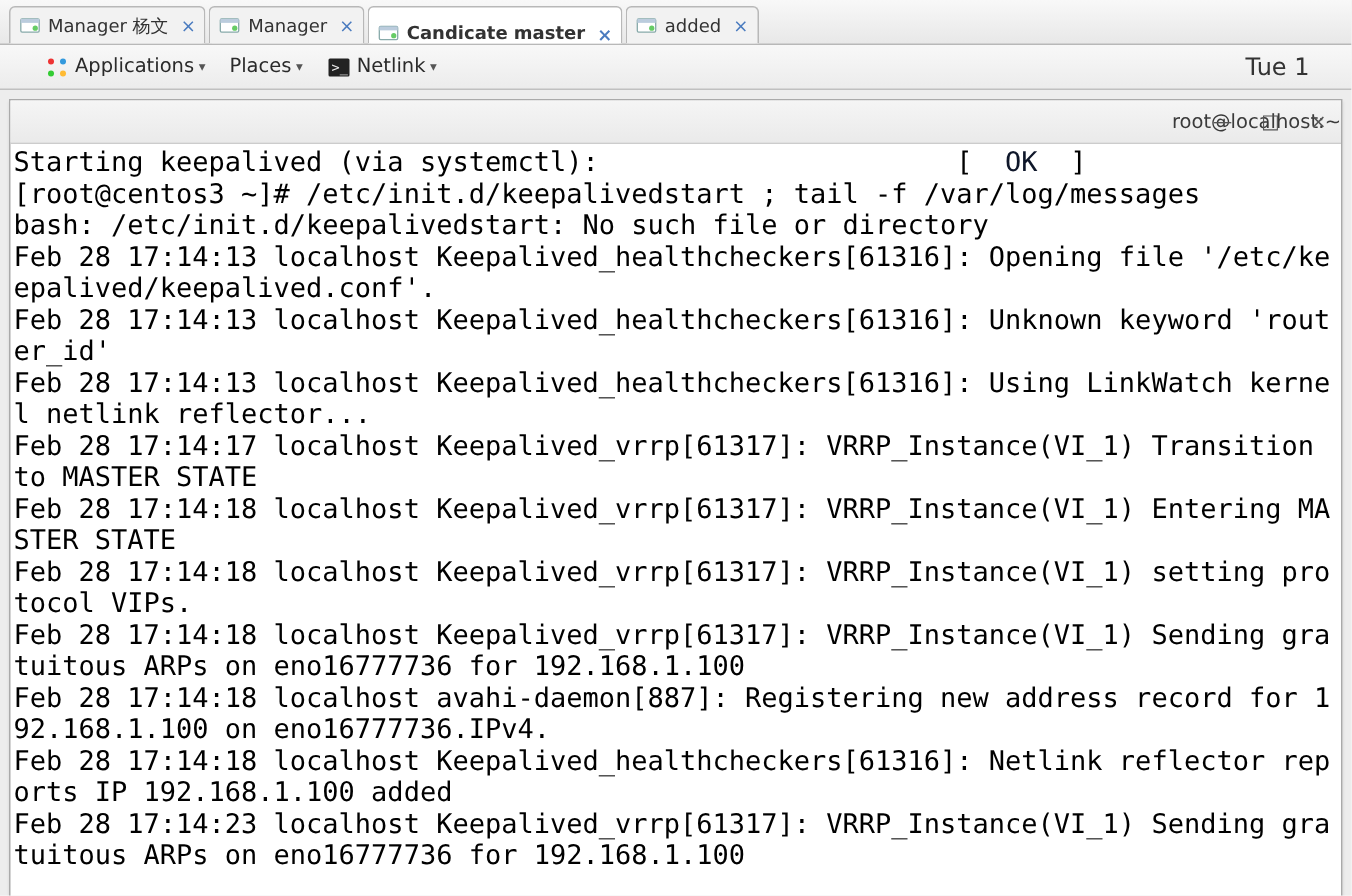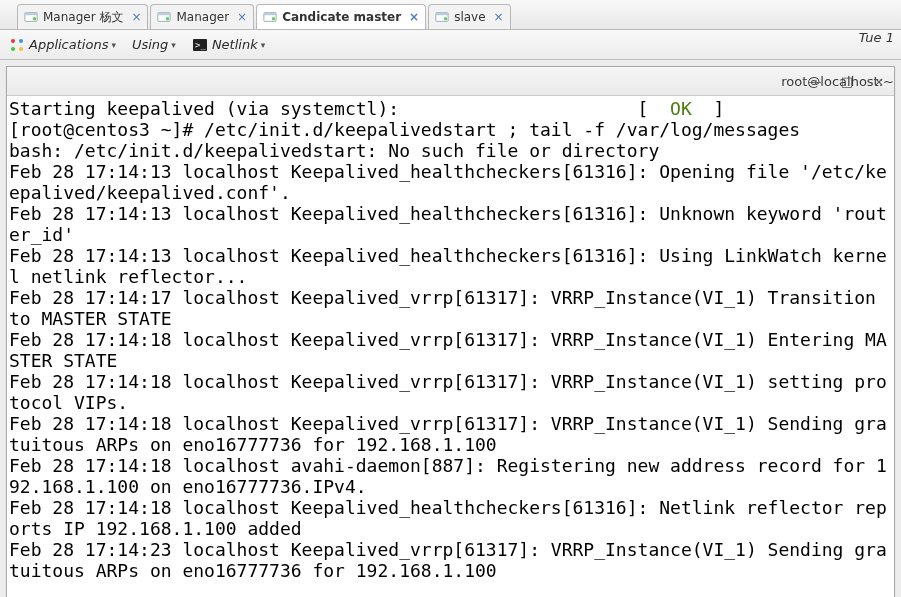--- a/index.html
+++ b/index.html
@@ -10,86 +10,87 @@
     font-family: "DejaVu Sans", sans-serif;
     background: #ededed;
     overflow: hidden;
   }
   .tabbar {
     display: flex;
     align-items: flex-end;
     height: 30px;
     background: linear-gradient(#f8f8f8, #e8e8e8);
     border-bottom: 1px solid #b8b8b8;
-    padding-left: 17px;
+    padding-left: 6px;
     padding-top: 2px;
     box-sizing: border-box;
   }
   .tab {
     display: flex;
     align-items: center;
     height: 24px;
     padding: 0 6px 0 6px;
     background: #f2f2f2;
     border: 1px solid #b8b8b8;
     border-bottom: none;
     border-radius: 4px 4px 0 0;
     margin-right: 2px;
     font-size: 12px;
     color: #333;
     position: relative;
   }
   .tab.active {
     background: #ffffff;
     font-weight: bold;
+    align-items: flex-end;
   }
   .tab .tab-icon {
     width: 14px;
     height: 14px;
     margin-right: 5px;
     display: flex;
     align-items: center;
     justify-content: center;
   }
   .tab .tab-icon svg { width:14px; height:14px; }
   .tab .close-x {
     margin-left: 8px;
     color: #4a7bbf;
     font-size: 12px;
     line-height: 1;
   }
   .menubar {
     display: flex;
+    align-items: center;
     height: 30px;
     background: linear-gradient(#f8f8f8, #ececec);
     border-bottom: 1px solid #c0c0c0;
-    padding: 0 3px;
+    padding: 0 24px;
     box-sizing: border-box;
-    font-style: italic;
   }
   .menu-item {
     display: flex;
     align-items: center;
     font-size: 13px;
     color: #2a2a2a;
     padding: 0 6px;
     margin-right: 4px;
   }
   .menu-item .menu-icon {
     width: 16px; height: 16px; margin-right: 4px;
     display: flex; align-items: center; justify-content: center;
   }
   .menu-item .drop {
     margin-left: 3px;
     font-size: 9px;
     color: #555;
   }
   .menubar .spacer { flex: 1; }
   .clock {
-    font-size: 13px;
+    font-size: 16px;
     color: #333;
     padding-right: 4px;
   }
   .term-window {
     margin: 6px 6px 0 6px;
     border: 1px solid #aaa;
     background: #fff;
     box-shadow: 0 1px 2px rgba(0,0,0,.1);
   }
   .term-titlebar {
@@ -129,21 +130,21 @@
     padding: 2px 2px;
     font-family: "DejaVu Sans Mono", monospace;
     font-size: 18px;
     line-height: 21px;
     color: #000;
     white-space: pre-wrap;
     word-break: break-all;
     height: 500px;
     overflow: hidden;
   }
-  .ok-green { color: #4d7c0f; margin-top: 25px; }
+  .ok-green { color: #0f172a; margin-top: 25px; }
 </style>
 </head>
 <body>
 
 <div class="tabbar">
   <div class="tab">
     <span class="tab-icon">
       <svg viewBox="0 0 16 16">
           <rect x="1" y="3" width="14" height="10" rx="1" fill="#fff" stroke="#8aa" stroke-width="1"></rect>
           <rect x="1" y="3" width="14" height="3" fill="#bcd"></rect>
@@ -176,40 +177,40 @@
     <span class="close-x">×</span>
   </div>
   <div class="tab">
     <span class="tab-icon">
       <svg viewBox="0 0 16 16">
           <rect x="1" y="3" width="14" height="10" rx="1" fill="#fff" stroke="#8aa" stroke-width="1"></rect>
           <rect x="1" y="3" width="14" height="3" fill="#bcd"></rect>
           <circle cx="12" cy="10" r="2" fill="#6c6"></circle>
         </svg>
     </span>
-    <span>slave</span>
+    <span>added</span>
     <span class="close-x">×</span>
   </div>
 </div>
 
 <div class="menubar">
   <div class="menu-item">
     <span class="menu-icon">
       <svg viewBox="0 0 16 16">
           <circle cx="4" cy="4" r="2" fill="#e33"></circle>
           <circle cx="12" cy="4" r="2" fill="#39d"></circle>
           <circle cx="4" cy="12" r="2" fill="#3c3"></circle>
           <circle cx="12" cy="12" r="2" fill="#fb3"></circle>
         </svg>
     </span>
     <span>Applications</span>
     <span class="drop">▾</span>
   </div>
   <div class="menu-item">
-    <span>Using</span>
+    <span>Places</span>
     <span class="drop">▾</span>
   </div>
   <div class="menu-item">
     <span class="menu-icon">
       <svg viewBox="0 0 16 16">
           <rect x="1" y="2" width="14" height="12" rx="1" fill="#222"></rect>
           <text x="3" y="11" font-size="9" fill="#eee" font-family="monospace">&gt;_</text>
         </svg>
     </span>
     <span>Netlink</span>

